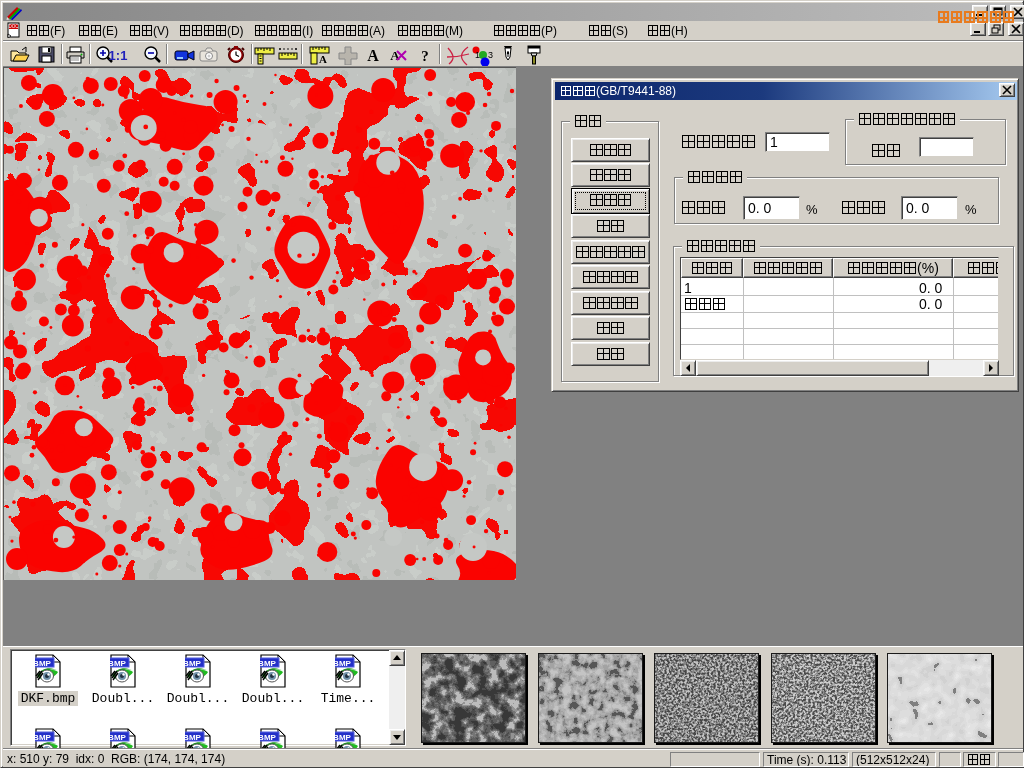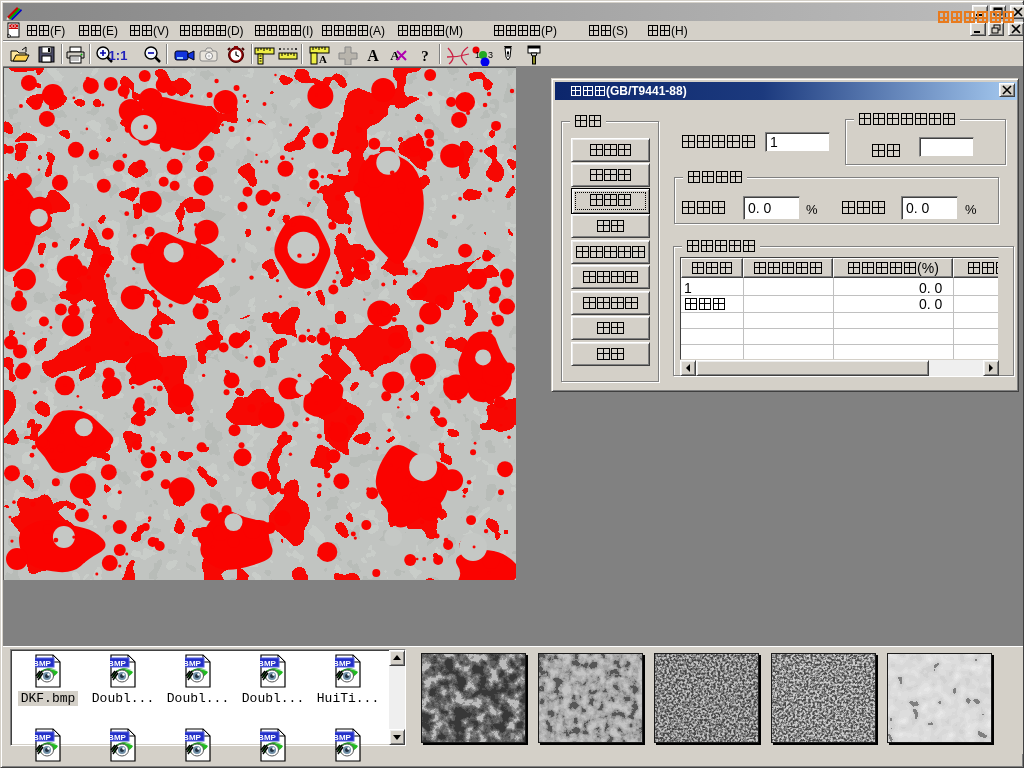--- a/index.html
+++ b/index.html
@@ -16,21 +16,21 @@
 #toolbar{position:absolute;left:2px;top:39px;width:1020px;height:26px;background:#d4d0c8;border-top:1px solid #808080;box-shadow:inset 0 1px 0 #fff}
 .ti{position:absolute;top:4px;width:22px;height:20px}
 .tsep{position:absolute;top:3px;width:2px;height:20px;border-left:1px solid #808080;border-right:1px solid #fff}
 #client{position:absolute;left:2px;top:65px;width:1020px;height:580px;background:#818181}
 #mimg{position:absolute;left:0px;top:1px;border-left:1px solid #555;border-top:1px solid #555}
 #botpanel{position:absolute;left:2px;top:645px;width:1020px;height:108px;background:#d4d0c8;border-top:1px solid #fff}
 #filebox{position:absolute;left:7px;top:2px;width:396px;height:97px;background:#fff;border:1px solid;border-color:#808080 #fff #fff #808080;box-shadow:inset 1px 1px 0 #404040,inset -1px -1px 0 #d4d0c8}
 #statusbar{position:absolute;left:2px;top:747px;width:1020px;height:19px;background:#d4d0c8;border-top:1px solid #808080;box-shadow:inset 0 1px 0 #fff;font-size:12px;color:#000}
 .ssec{position:absolute;top:3px;height:15px;border:1px solid;border-color:#808080 #fff #fff #808080;font-size:12px;line-height:14px;white-space:nowrap;overflow:hidden}
 #dlg{position:absolute;left:550px;top:77px;width:468px;height:314px;background:#d4d0c8;border:1px solid;border-color:#d4d0c8 #404040 #404040 #d4d0c8;box-shadow:inset 1px 1px 0 #fff,inset -1px -1px 0 #808080}
-#dlgtitle{position:absolute;left:3px;top:3px;width:462px;height:18px;background:linear-gradient(90deg,#0c266c 0%,#1c3a7e 45%,#a6caf0 100%);color:#fff;font-size:12px;font-weight:bold;line-height:18px;padding-left:15px}
+#dlgtitle{position:absolute;left:3px;top:3px;width:462px;height:18px;background:linear-gradient(90deg,#0c266c 0%,#1c3a7e 45%,#a6caf0 100%);color:#fff;font-size:12px;font-weight:normal;line-height:18px;padding-left:5px}
 #dlgclose{position:absolute;right:3px;top:4px;width:16px;height:14px;background:#d4d0c8;border:1px solid;border-color:#fff #404040 #404040 #fff;box-shadow:inset 1px 1px 0 #ececec,inset -1px -1px 0 #808080}
 .grp{position:absolute;border:1px solid #808080;box-shadow:1px 1px 0 #fff,inset 1px 1px 0 #fff}
 .grp>b{position:absolute;top:-8px;left:8px;background:#d4d0c8;padding:0 4px;font-weight:normal;font-size:14px;line-height:14px;white-space:nowrap}
 .dbtn{position:absolute;left:19px;width:79px;height:24px;background:#d4d0c8;border:1px solid;border-color:#fff #404040 #404040 #fff;box-shadow:inset 1px 1px 0 #ececec,inset -1px -1px 0 #808080;font-size:14px;text-align:center;line-height:22px;color:#000;white-space:nowrap}
 .dbtn.def{border:1px solid #000;box-shadow:inset 1px 1px 0 #fff,inset -1px -1px 0 #808080,inset 2px 2px 0 #ececec}
 .fr{position:absolute;left:3px;top:3px;right:3px;bottom:3px;border:1px dotted #000}
 .inp{position:absolute;background:#fff;border:1px solid;border-color:#808080 #d4d0c8 #d4d0c8 #808080;box-shadow:inset 1px 1px 0 #404040;font-size:14px;padding-left:4px;color:#000}
 .lbl{position:absolute;font-size:15px;white-space:nowrap;color:#000}
 
 #wmark .c{border-width:2px}
@@ -842,21 +842,21 @@
           <rect x="-5" y="4" width="24" height="9" fill="#2430c8" stroke="#5560e0" stroke-width="1"></rect>
           <text x="7" y="11.5" font-size="8" font-weight="bold" fill="#fff" text-anchor="middle" font-family="Liberation Sans">BMP</text>
           <path d="M2 22 C6 14 16 12 23 17 C18 14 10 16 6 22 Z" fill="#1a9a1a"></path>
           <path d="M3 23 C8 15 18 14 23 18 C20 24 8 28 3 23 Z" fill="#22bb22"></path>
           <ellipse cx="12" cy="22" rx="6.5" ry="6" fill="#fff" stroke="#555"></ellipse>
           <circle cx="12" cy="22" r="4" fill="#7090a8"></circle>
           <circle cx="12" cy="22" r="2" fill="#203040"></circle>
           <circle cx="13.5" cy="20.5" r="1.2" fill="#fff"></circle>
           <path d="M2 24 L7 17 M1 22 L5 17 M3 26 L8 19" stroke="#000" stroke-width="1.4"></path>
         </svg>
-        <div style="position:absolute;left:301px;top:41px;width:72px;text-align:center;font-family:'Liberation Mono',monospace;font-size:13px;white-space:nowrap">HuiTi...</div>
+        <div style="position:absolute;left:301px;top:41px;width:72px;text-align:center;font-family:'Liberation Mono',monospace;font-size:13px;white-space:nowrap">Time...</div>
         <svg style="position:absolute;left:24px;top:78px" width="26" height="34" viewBox="0 0 26 34">
           <path d="M1 1 L18 1 L25 8 L25 33 L1 33 Z" fill="#fff" stroke="#000" stroke-width="1.2"></path>
           <path d="M18 1 L18 8 L25 8 Z" fill="#fff" stroke="#000" stroke-width="1"></path>
           <rect x="-5" y="4" width="24" height="9" fill="#2430c8" stroke="#5560e0" stroke-width="1"></rect>
           <text x="7" y="11.5" font-size="8" font-weight="bold" fill="#fff" text-anchor="middle" font-family="Liberation Sans">BMP</text>
           <path d="M2 22 C6 14 16 12 23 17 C18 14 10 16 6 22 Z" fill="#1a9a1a"></path>
           <path d="M3 23 C8 15 18 14 23 18 C20 24 8 28 3 23 Z" fill="#22bb22"></path>
           <ellipse cx="12" cy="22" rx="6.5" ry="6" fill="#fff" stroke="#555"></ellipse>
           <circle cx="12" cy="22" r="4" fill="#7090a8"></circle>
           <circle cx="12" cy="22" r="2" fill="#203040"></circle>
@@ -998,12 +998,21 @@
               <feFuncG type="discrete" tableValues="0.5 0.82 0.85 0.87 0.89 0.91"></feFuncG>
               <feFuncB type="discrete" tableValues="0.5 0.82 0.85 0.87 0.89 0.91"></feFuncB>
             </feComponentTransfer>
           </filter>
         </defs>
         <rect x="2" y="2" width="105" height="90" fill="#000"></rect>
         <rect x="0" y="0" width="105" height="90" fill="#888" filter="url(#t17x884)"></rect>
         <rect x="0.5" y="0.5" width="104" height="89" fill="none" stroke="#1a1a1a" stroke-width="1"></rect>
       </svg>
     </div>
+    <div id="statusbar">
+      <span style="position:absolute;left:4px;top:3px">x: 510 y: 79&nbsp; idx: 0&nbsp; RGB: (174, 174, 174)</span>
+      <span class="ssec" style="left:667px;width:90px"></span>
+      <span class="ssec" style="left:760px;width:86px;padding-left:3px">Time (s): 0.113</span>
+      <span class="ssec" style="left:849px;width:84px;padding-left:3px">(512x512x24)</span>
+      <span class="ssec" style="left:936px;width:22px"></span>
+      <span class="ssec" style="left:960px;width:33px;padding-left:3px"><i class="c"></i><i class="c"></i></span>
+      <span class="ssec" style="left:995px;width:26px"></span>
+    </div>
   </div>
 </body></html>

